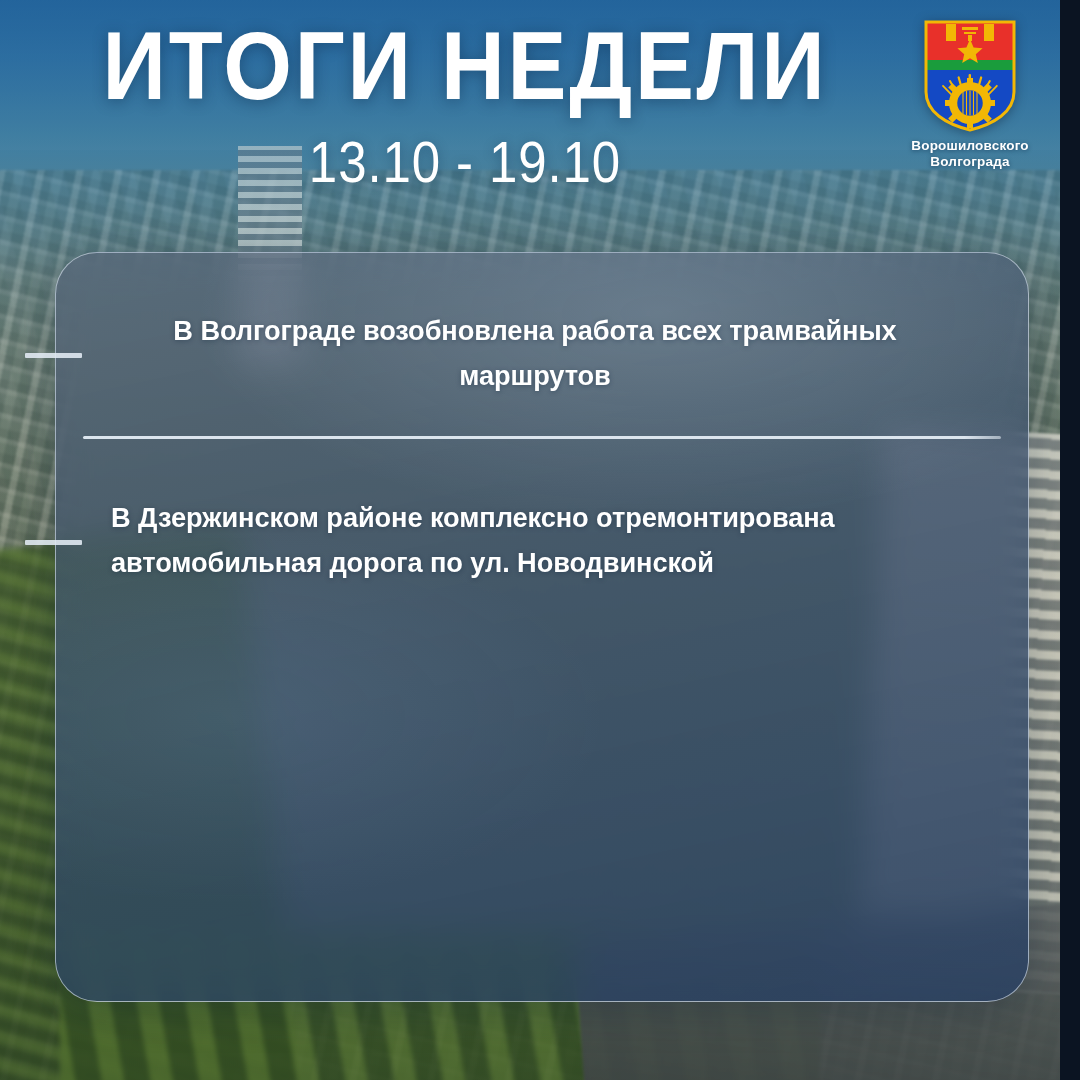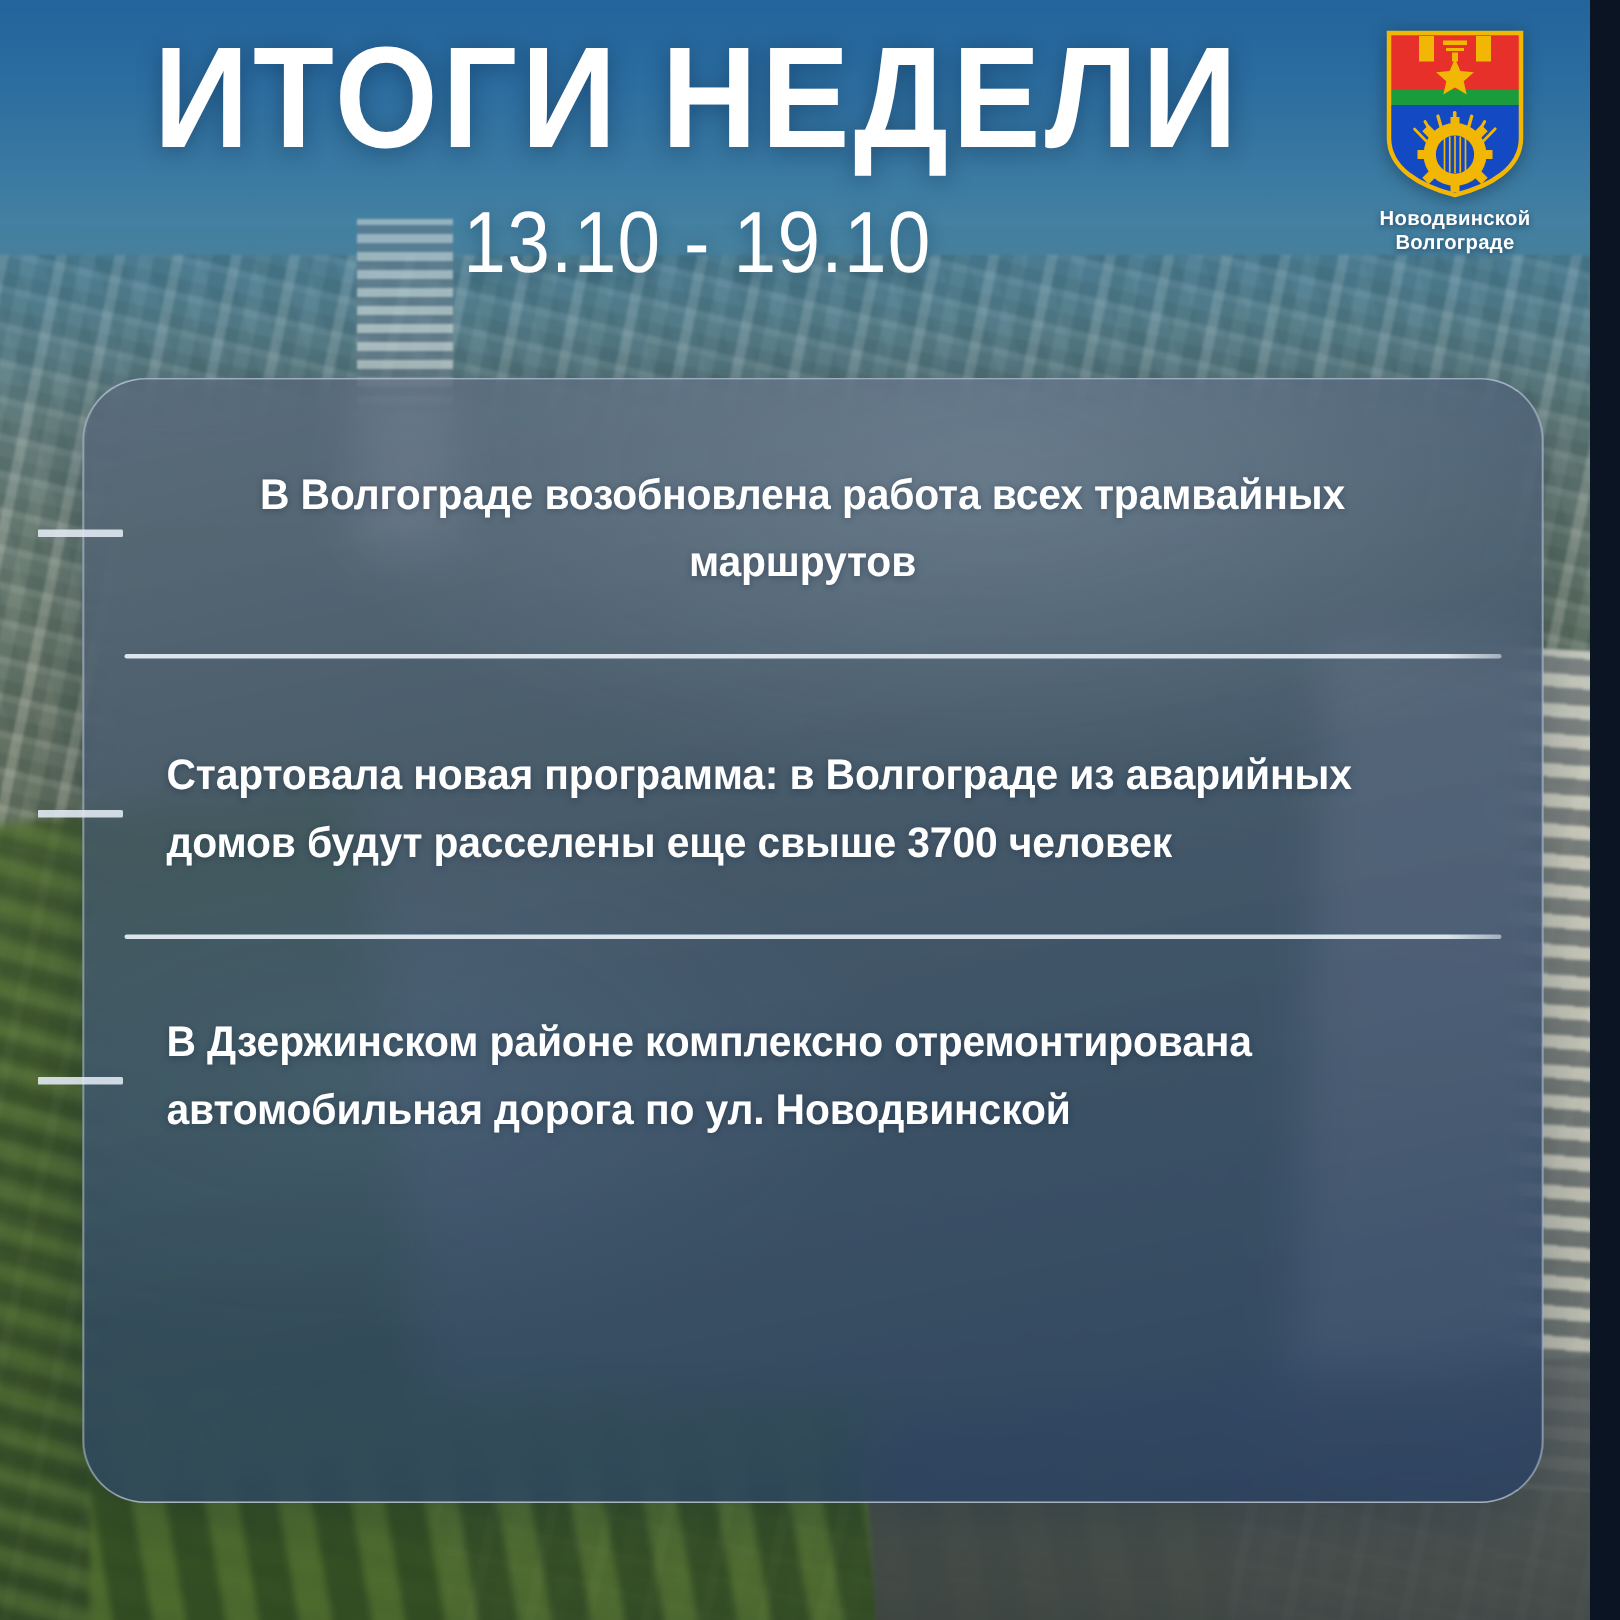--- a/index.html
+++ b/index.html
@@ -331,43 +331,38 @@
             <line x1="44.5" y1="75" x2="44.5" y2="99"></line>
             <line x1="48" y1="74.5" x2="48" y2="99.5"></line>
             <line x1="51.5" y1="75" x2="51.5" y2="99"></line>
             <line x1="55" y1="76" x2="55" y2="98"></line>
           </g>
         </g>
       </g>
       <path d="M4 6 H92 V76 C92 96 72 108 48 114 C24 108 4 96 4 76 Z" fill="none" stroke="#f2b705" stroke-width="3"></path>
     </svg>
     <div class="emblem-caption">
-      <div>Новодвинской</div>
-      <div>Волгограде</div>
+      <div>Ворошиловского</div>
+      <div>Волгограда</div>
     </div>
   </div>
 
   <div class="card">
     <div class="card-sheen"></div>
   </div>
 
   <div class="news-list">
 
     <div class="news-item">
       <div class="tick"></div>
       <div class="news-text">В Волгограде возобновлена работа всех трамвайных маршрутов</div>
       <div class="divider"></div>
     </div>
 
 
-    <div class="news-item">
-      <div class="tick"></div>
-      <div class="news-text">Стартовала новая программа: в Волгограде из аварийных домов будут расселены еще свыше 3700 человек</div>
-      <div class="divider"></div>
-    </div>
 
     <div class="news-item">
       <div class="tick"></div>
       <div class="news-text">В Дзержинском районе комплексно отремонтирована автомобильная дорога по ул. Новодвинской</div>
 
     </div>
 
   </div>
 
 </div>

